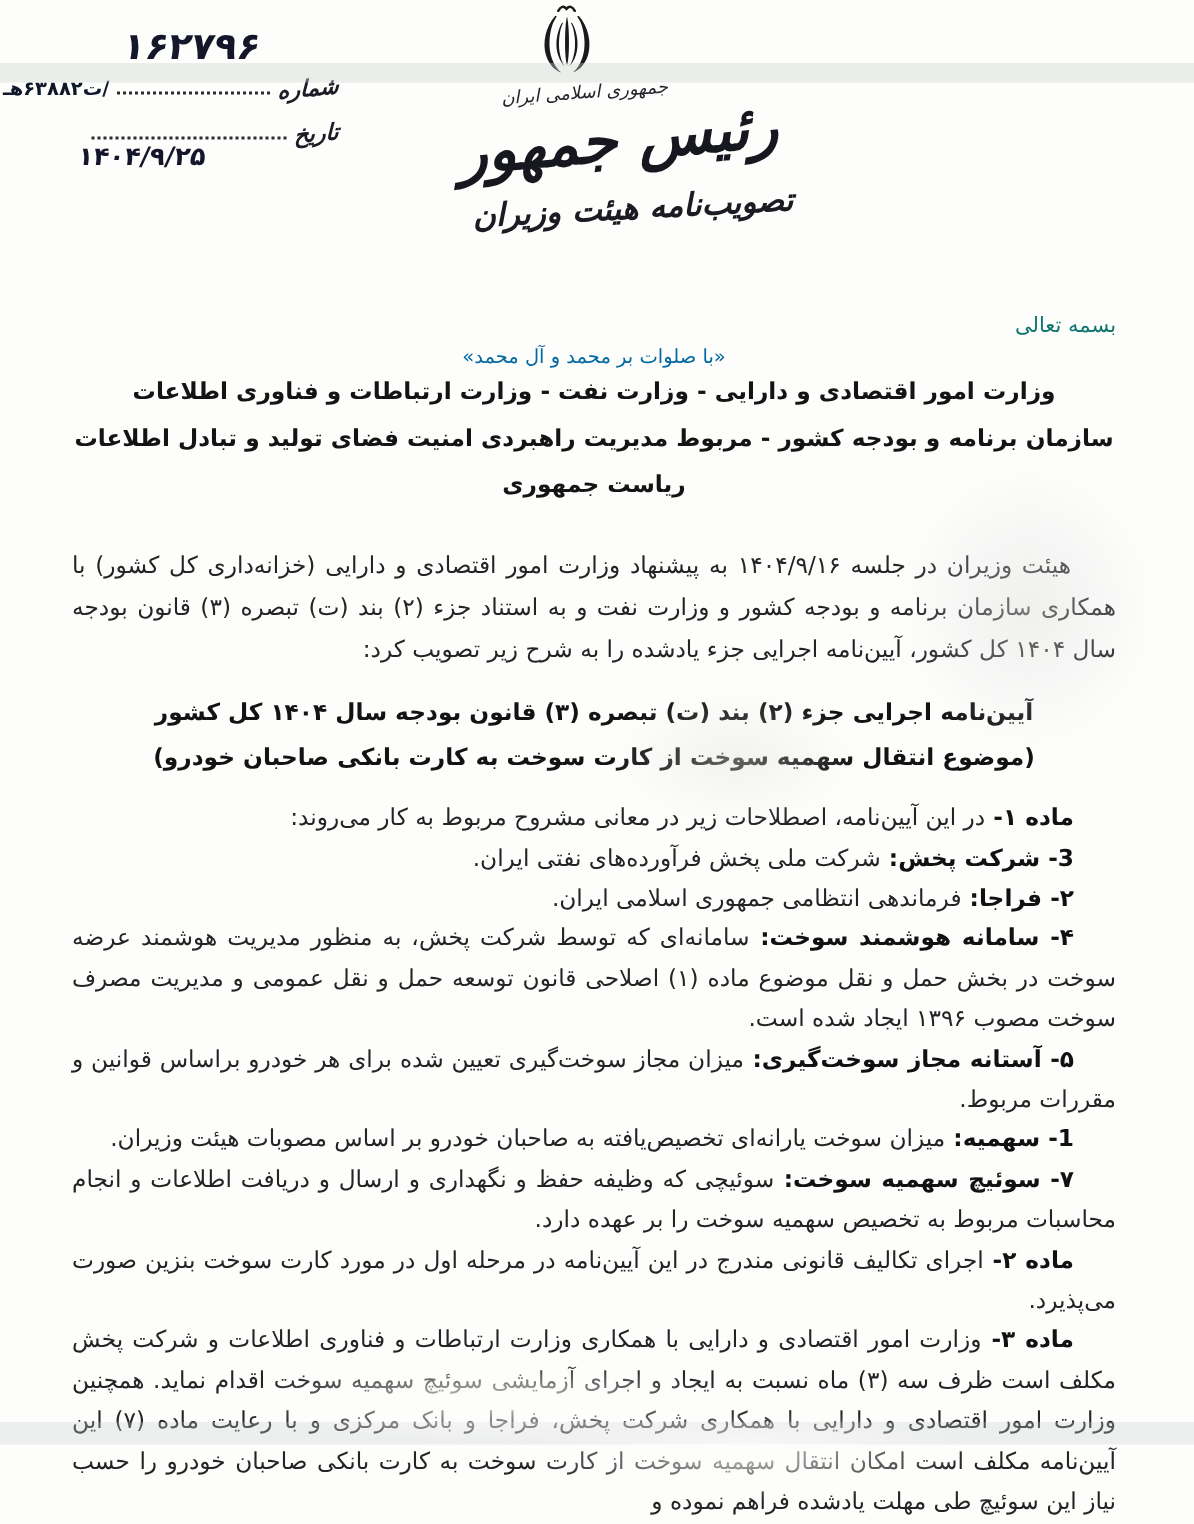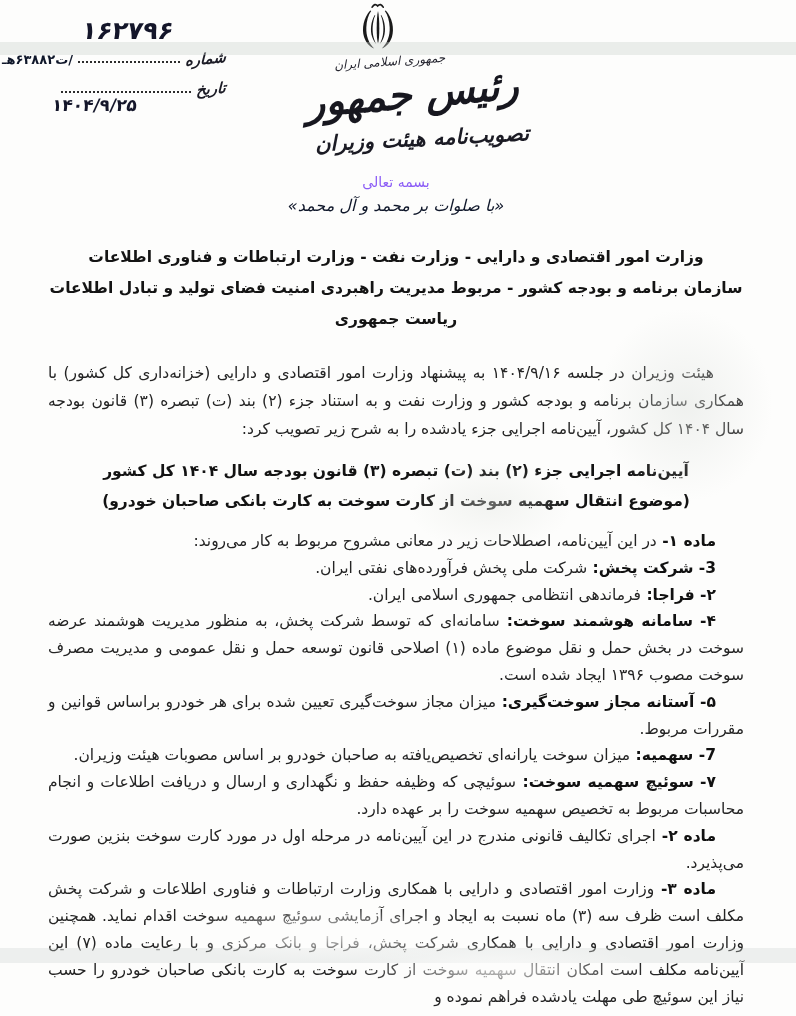--- a/index.html
+++ b/index.html
@@ -54,23 +54,23 @@
     font-size:40px; font-weight:bold; font-style:italic; color:#17171f; line-height:52px;
     transform:rotate(-5deg) translateX(14px); margin-top:0;
   }
   .doctype {
     font-size:21px; font-weight:bold; font-style:italic; color:#1b1b24; line-height:30px;
     transform:rotate(-3deg) translateX(24px); margin-top:4px;
   }
 
   
   main { position:absolute; top:174px; right:52px; left:48px; z-index:2; }
-  .invocation { text-align:center; font-size:14px; color:#8b5cf6; margin-bottom:6px; }
-  .salutation { text-align:center; font-size:16px; color:#0f172a;font-style:italic; }
-  .addressees { margin-top:27px; }
+  .invocation { font-size:14px; color:#0f766e; margin-bottom:6px;margin-top:35px; }
+  .salutation { text-align:center; font-size:13px; color:#0369a1; }
+  .addressees { }
   .addr-line { text-align:center; font-weight:bold; font-size:15.5px; line-height:31px; color:#141414; }
   .intro {
     margin-top:24px; font-size:15.5px; line-height:28px; text-align:justify;
     text-indent:30px; color:#242424;
   }
   .reg-title { margin-top:13px; }
   .title-line { text-align:center; font-weight:bold; font-size:15.5px; line-height:30px; color:#131313; }
   .articles { margin-top:12px; }
   .article { font-size:15.5px; line-height:26.8px; text-align:justify; text-indent:28px; color:#242424; }
   .article .lead { font-weight:bold; color:#111111;margin-top:36px; }
@@ -128,21 +128,21 @@
     <div class="reg-title">
         <div class="title-line">آیین‌نامه اجرایی جزء (۲) بند (ت) تبصره (۳) قانون بودجه سال ۱۴۰۴ کل کشور</div>
         <div class="title-line">(موضوع انتقال سهمیه سوخت از کارت سوخت به کارت بانکی صاحبان خودرو)</div>
       </div>
     <div class="articles">
         <p class="article"><b class="lead">ماده ۱- </b>در این آیین‌نامه، اصطلاحات زیر در معانی مشروح مربوط به کار می‌روند:</p>
         <p class="article"><b class="lead">3- شرکت پخش: </b>شرکت ملی پخش فرآورده‌های نفتی ایران.</p>
         <p class="article"><b class="lead">۲- فراجا: </b>فرماندهی انتظامی جمهوری اسلامی ایران.</p>
         <p class="article"><b class="lead">۴- سامانه هوشمند سوخت: </b>سامانه‌ای که توسط شرکت پخش، به منظور مدیریت هوشمند عرضه سوخت در بخش حمل و نقل موضوع ماده (۱) اصلاحی قانون توسعه حمل و نقل عمومی و مدیریت مصرف سوخت مصوب ۱۳۹۶ ایجاد شده است.</p>
         <p class="article"><b class="lead">۵- آستانه مجاز سوخت‌گیری: </b>میزان مجاز سوخت‌گیری تعیین شده برای هر خودرو براساس قوانین و مقررات مربوط.</p>
-        <p class="article"><b class="lead">7- سهمیه: </b>میزان سوخت یارانه‌ای تخصیص‌یافته به صاحبان خودرو بر اساس مصوبات هیئت وزیران.</p>
+        <p class="article"><b class="lead">1- سهمیه: </b>میزان سوخت یارانه‌ای تخصیص‌یافته به صاحبان خودرو بر اساس مصوبات هیئت وزیران.</p>
         <p class="article"><b class="lead">۷- سوئیچ سهمیه سوخت: </b>سوئیچی که وظیفه حفظ و نگهداری و ارسال و دریافت اطلاعات و انجام محاسبات مربوط به تخصیص سهمیه سوخت را بر عهده دارد.</p>
         <p class="article"><b class="lead">ماده ۲- </b>اجرای تکالیف قانونی مندرج در این آیین‌نامه در مرحله اول در مورد کارت سوخت بنزین صورت می‌پذیرد.</p>
         <p class="article"><b class="lead">ماده ۳- </b>وزارت امور اقتصادی و دارایی با همکاری وزارت ارتباطات و فناوری اطلاعات و شرکت پخش مکلف است ظرف سه (۳) ماه نسبت به ایجاد و اجرای آزمایشی سوئیچ سهمیه سوخت اقدام نماید. همچنین وزارت امور اقتصادی و دارایی با همکاری شرکت پخش، فراجا و بانک مرکزی و با رعایت ماده (۷) این آیین‌نامه مکلف است امکان انتقال سهمیه سوخت از کارت سوخت به کارت بانکی صاحبان خودرو را حسب نیاز این سوئیچ طی مهلت یادشده فراهم نموده و</p>
       </div>
   </main>
 
   <div class="smudge"></div>
 </div>
 
 </body></html>

